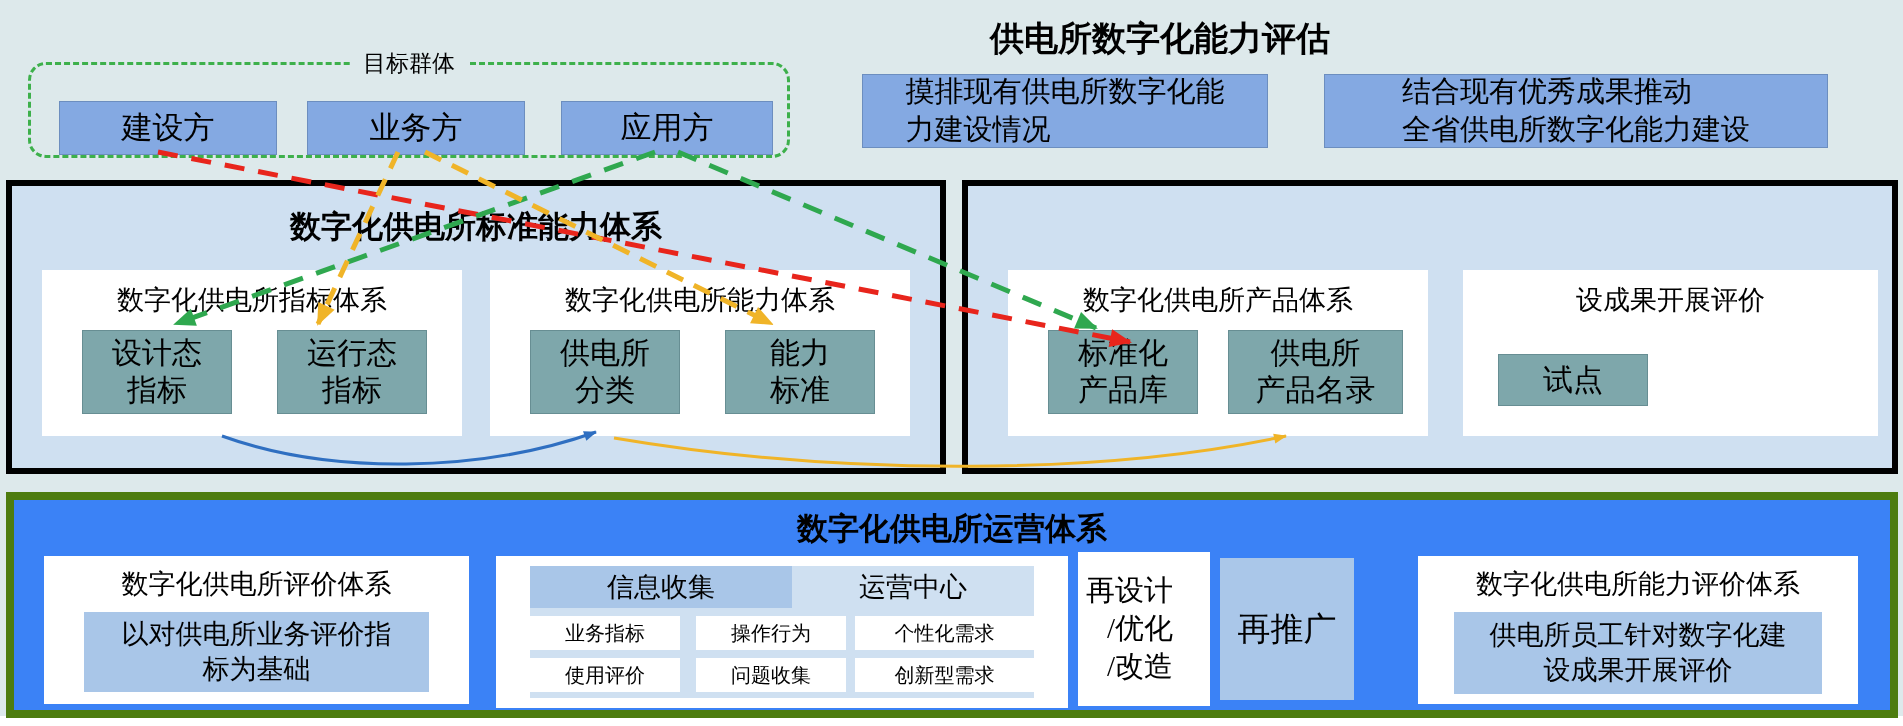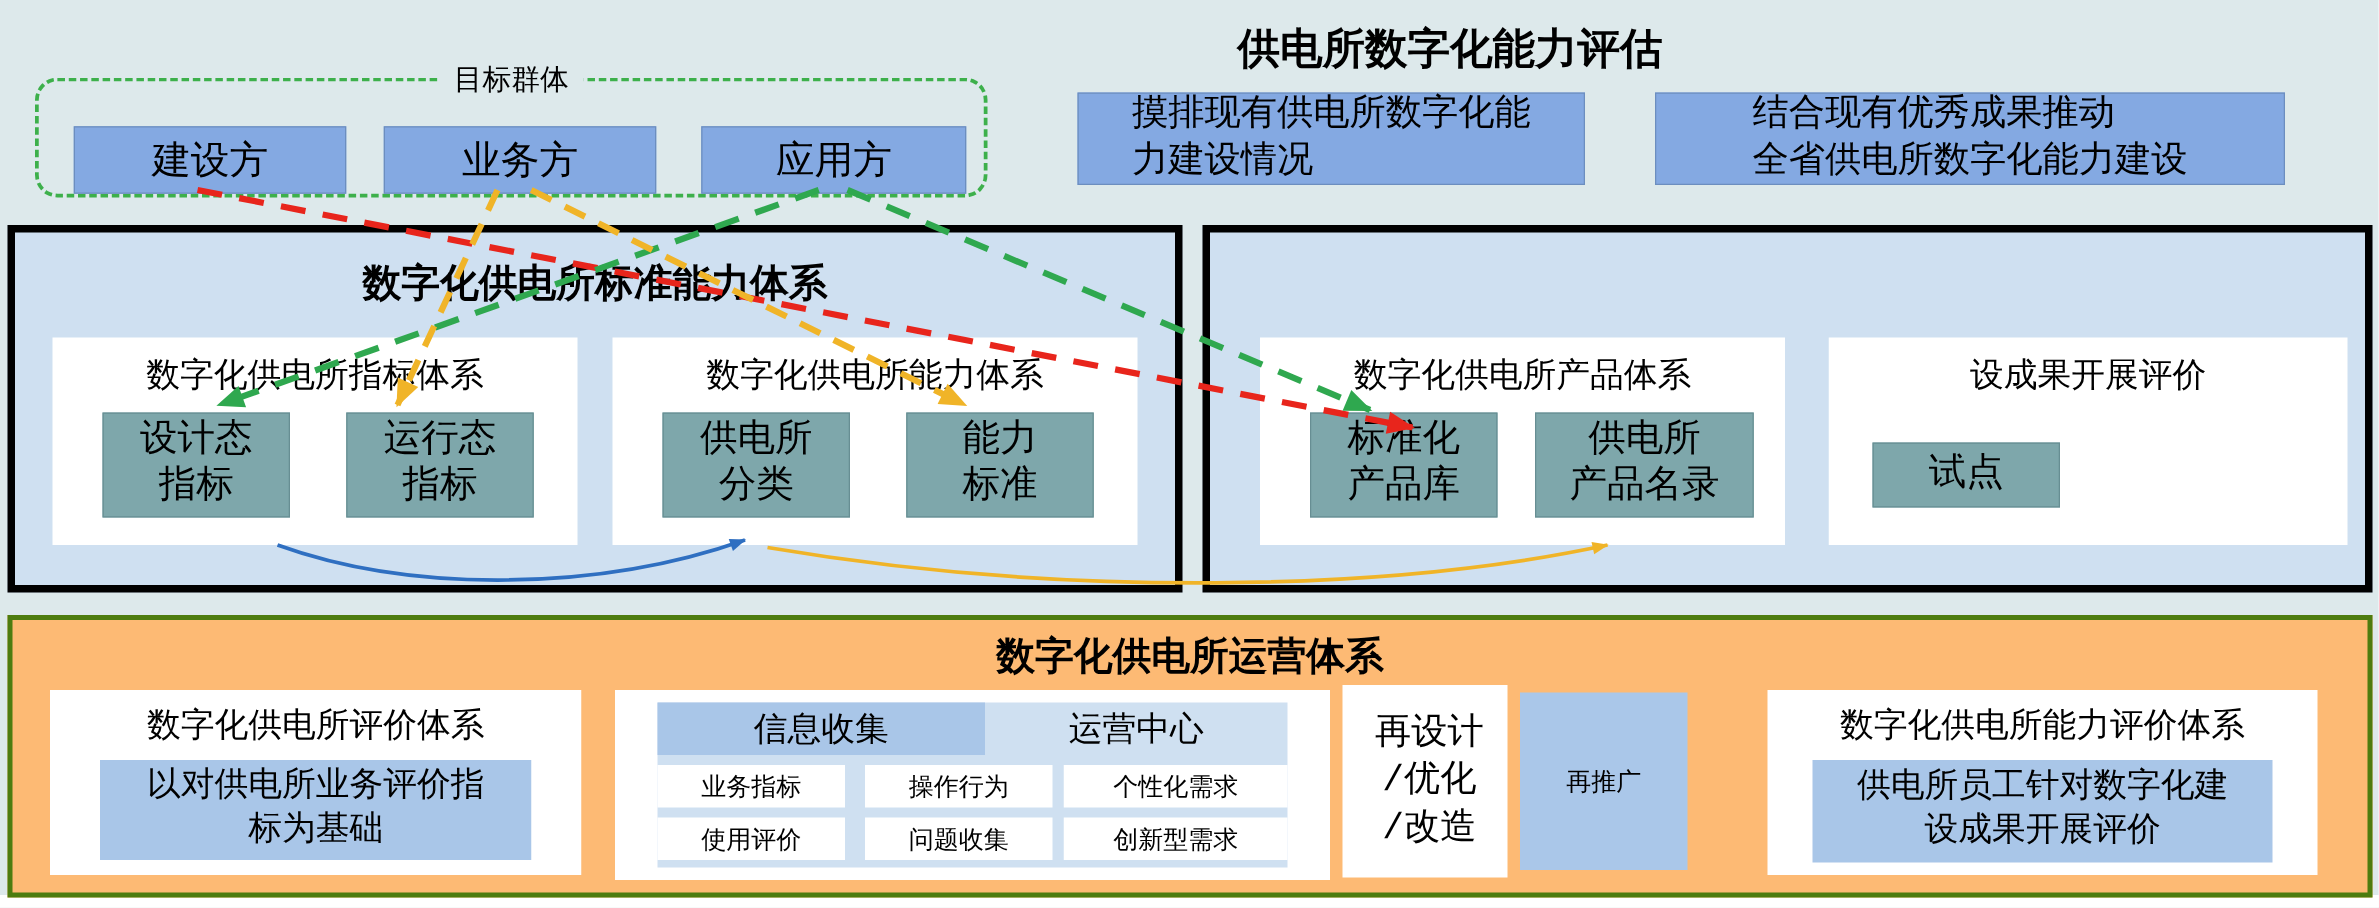--- a/index.html
+++ b/index.html
@@ -1,18 +1,18 @@
 <!DOCTYPE html>
 <html><head>
 <meta charset="utf-8">
 <style>
   *{box-sizing:border-box;margin:0;padding:0}
   html,body{background:#ffffff}
   .canvas{position:relative;width:1903px;height:726px;overflow:hidden;
-          font-family:Liberation Mono, monospace;color:#000}
+          font-family:Liberation Serif, serif;color:#000}
   .bg{position:absolute;left:0;top:0;width:1903px;height:716px;background:#dde9eb}
 
   .page-title{position:absolute;top:16px;left:1160px;transform:translateX(-50%);
               font-size:34px;font-weight:700;white-space:nowrap}
 
   .tg{position:absolute;left:28px;top:62px;width:762px;height:96px;
       border:3px dashed #3db04b;border-radius:18px}
   .tg-label{position:absolute;top:-17px;left:50%;transform:translateX(-50%);
             background:#dde9eb;padding:0 12px;font-size:23px;white-space:nowrap}
 
@@ -23,37 +23,37 @@
 
   .panel{position:absolute;top:180px;height:294px;background:#cfe0f1;border:6px solid #000}
   .panel-title{margin-top:20px;text-align:center;font-size:31px;font-weight:700}
   .group{position:absolute;top:84px;height:166px;background:#fff}
   .group-title{padding-top:12px;text-align:center;font-size:27px}
   .tealbox{position:absolute;background:#7ea7ab;border:1px solid #678e93;display:flex;
            align-items:center;justify-content:center;text-align:center;
            font-size:30px;line-height:1.22;white-space:pre-line}
 
   .panel-bottom{position:absolute;left:6px;top:492px;width:1892px;height:226px;
-                background:#fdba74;border:4px solid #4d7c0f}
+                background:#3b82f6;border:8px solid #4d7c0f}
   .panel-bottom .panel-title{margin-top:8px}
   .bwhite{position:absolute;background:#fff}
   .box-title{padding-top:10px;text-align:center;font-size:27px}
   .bluenote{position:absolute;background:#a9c6e8;display:flex;align-items:center;
             justify-content:center;text-align:center;font-size:27px;line-height:1.3;white-space:pre-line}
   .backdrop{position:absolute;left:34px;top:10px;width:504px;height:132px;background:#cfe0f1}
   .collect{position:absolute;left:0;top:0;width:262px;height:42px;background:#a9c6e8;
            display:flex;align-items:center;justify-content:center;font-size:27px}
   .ops-label{position:absolute;left:262px;top:0;width:242px;height:42px;
              display:flex;align-items:center;justify-content:center;font-size:27px}
   .cell{position:absolute;background:#fff;height:34px;display:flex;align-items:center;
         justify-content:center;font-size:20px}
-  .redesign{display:flex;align-items:center;padding-left:26px;font-size:29px;
-            line-height:1.3;white-space:pre-line;text-align:center}
+  .redesign{display:flex;align-items:center;padding-left:8px;font-size:29px;
+            line-height:1.3;white-space:pre-line;text-align:right}
   .repromote{position:absolute;background:#aac7e9;display:flex;align-items:center;
-             justify-content:center;font-size:20px}
+             justify-content:center;font-size:33px}
 
   .overlay{position:absolute;left:0;top:0;width:1903px;height:726px;pointer-events:none;z-index:10}
 </style>
 </head>
 <body>
 
 <div class="canvas">
   <div class="bg"></div>
 
   <div class="page-title">供电所数字化能力评估</div>

